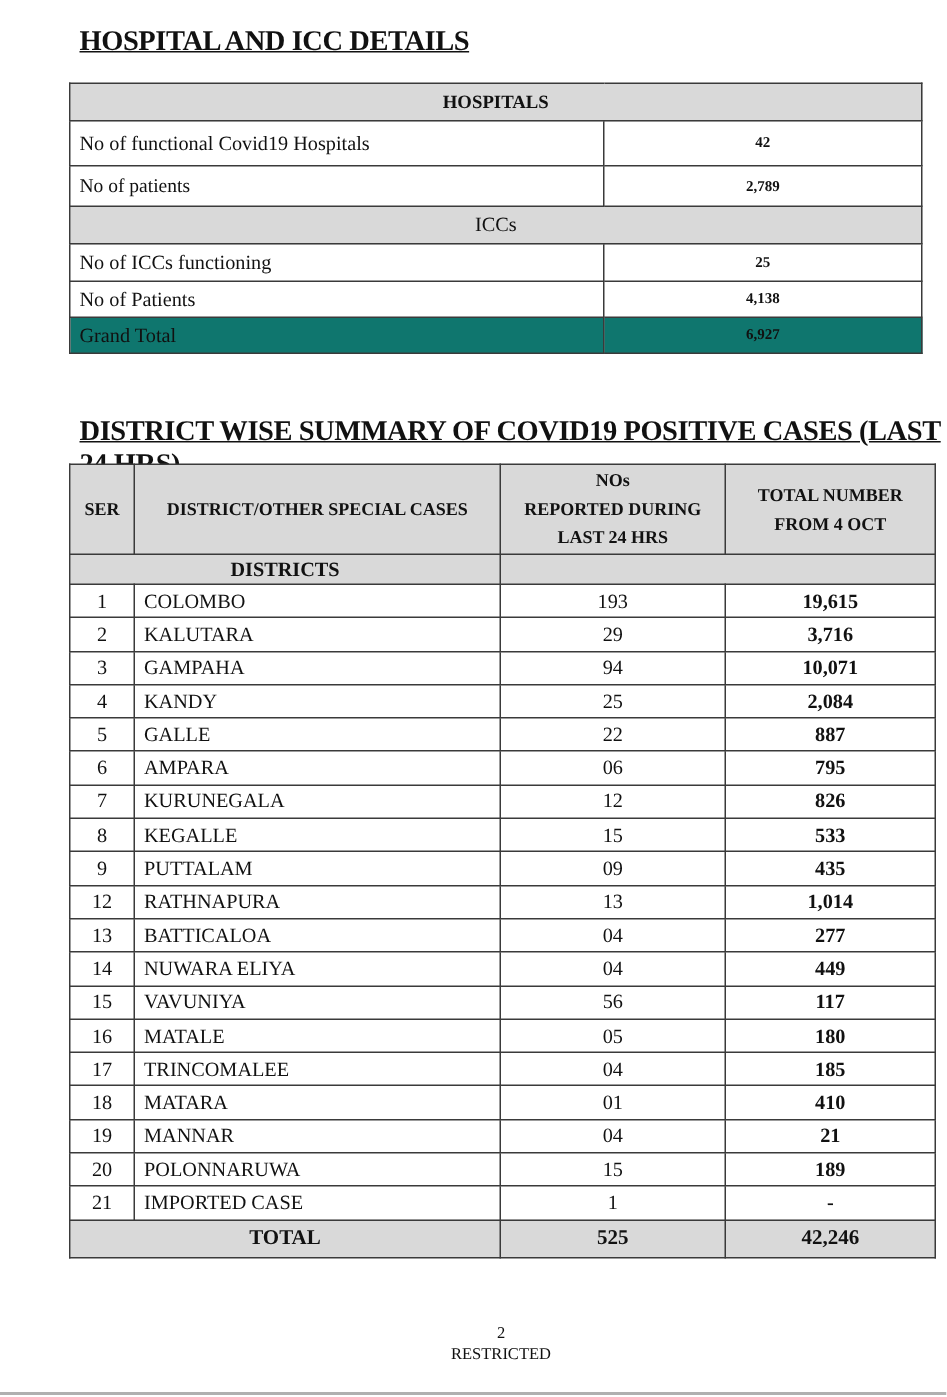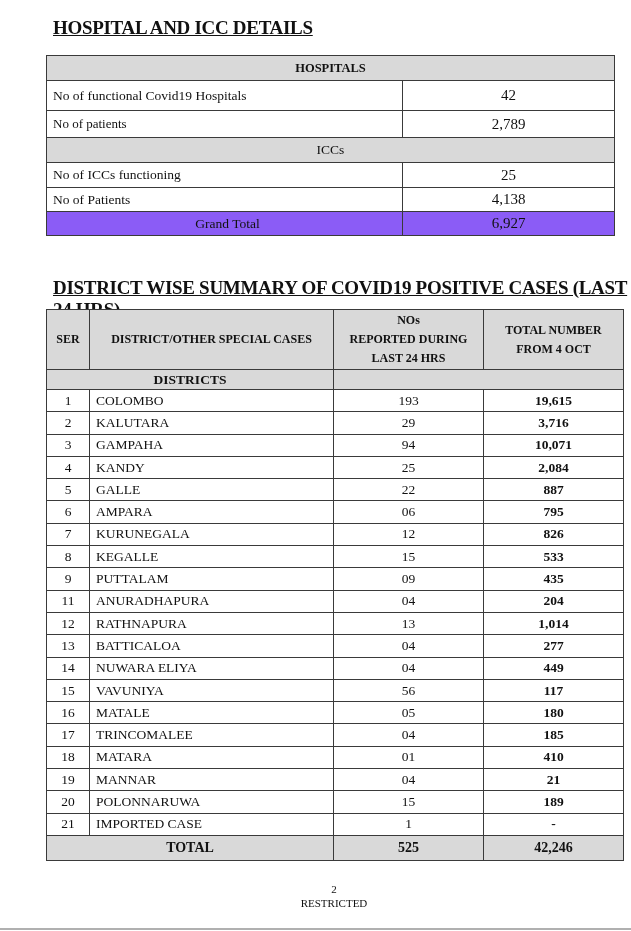--- a/index.html
+++ b/index.html
@@ -13,23 +13,23 @@
   table { position: absolute; border-collapse: collapse; table-layout: fixed; }
   td, th { border: 1px solid #3a3a3a; padding: 0; }
 
   
   #t1 { left: 46px; top: 55px; width: 568px; border: 1.5px solid #333; }
   #t1 td { font-size: 13.5px; }
   #t1 .sec { background: #d9d9d9; text-align: center; height: 24px; }
   #t1 .sec.bold { font-weight: bold; font-size: 12.5px; }
   #t1 .lab { padding-left: 6px; height: 29px; }
   #t1 .lab.sm { height: 26px; font-size: 13px; }
-  #t1 .val { text-align: center; font-weight: normal; font-size: 15px; }
+  #t1 .val { text-align: center; font-weight: bold; font-size: 10px; }
   #t1 tr.r-short td { height: 23px; }
-  #t1 tr.grand td { background: #8b5cf6; height: 23px; text-align: center; }
+  #t1 tr.grand td { background: #0f766e; height: 23px; }
 
   
   #t2 { left: 46px; top: 309px; width: 577px; border: 1.5px solid #333; }
   #t2 th { background: #d9d9d9; font-weight: bold; font-size: 12px; line-height: 19px;
            height: 59px; text-align: center; }
   #t2 .districts-row td { background: #d9d9d9; height: 19px; font-weight: bold;
                           font-size: 13.5px; text-align: center; }
   #t2 .row td { height: 21.3px; font-size: 13.5px; line-height: 16px; }
   #t2 .ser { text-align: center; }
   #t2 .dist { padding-left: 6px; }
@@ -162,26 +162,20 @@
         <td class="nos">15</td>
         <td class="tot">533</td>
       </tr>
       <tr class="row">
         <td class="ser">9</td>
         <td class="dist">PUTTALAM</td>
         <td class="nos">09</td>
         <td class="tot">435</td>
       </tr>
       <tr class="row">
-        <td class="ser">11</td>
-        <td class="dist">ANURADHAPURA</td>
-        <td class="nos">04</td>
-        <td class="tot">204</td>
-      </tr>
-      <tr class="row">
         <td class="ser">12</td>
         <td class="dist">RATHNAPURA</td>
         <td class="nos">13</td>
         <td class="tot">1,014</td>
       </tr>
       <tr class="row">
         <td class="ser">13</td>
         <td class="dist">BATTICALOA</td>
         <td class="nos">04</td>
         <td class="tot">277</td>

